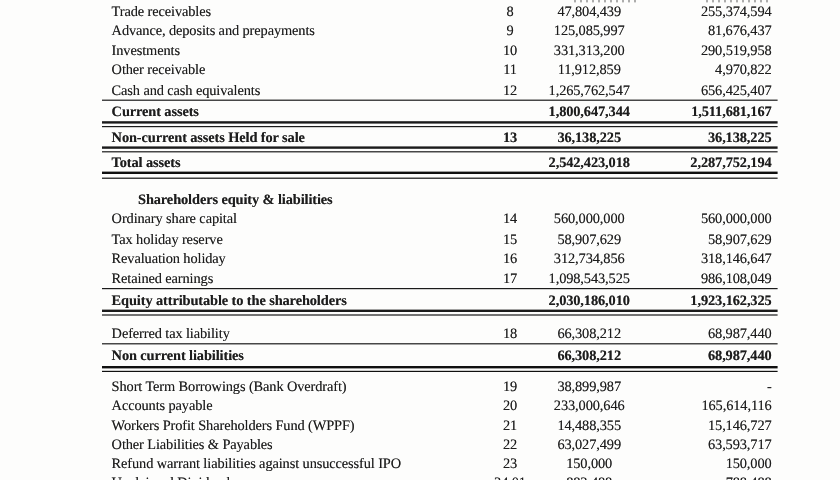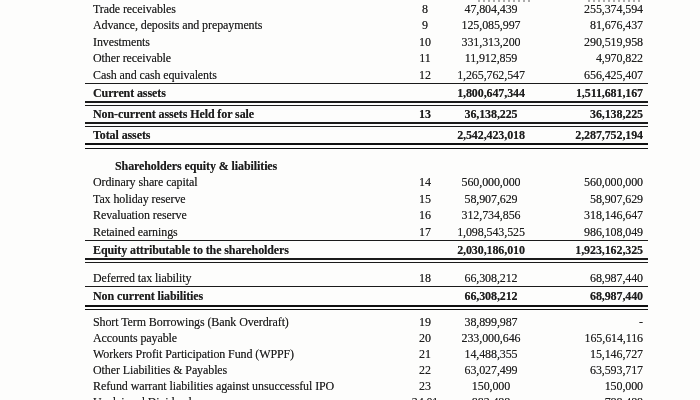--- a/index.html
+++ b/index.html
@@ -109,21 +109,21 @@
         <span class="cell-v1">560,000,000</span>
         <span class="cell-v2">560,000,000</span>
       </div>
       <div class="row">
         <span class="cell-label">Tax holiday reserve</span>
         <span class="cell-note">15</span>
         <span class="cell-v1">58,907,629</span>
         <span class="cell-v2">58,907,629</span>
       </div>
       <div class="row">
-        <span class="cell-label">Revaluation reserve</span>
+        <span class="cell-label">Revaluation holiday</span>
         <span class="cell-note">16</span>
         <span class="cell-v1">312,734,856</span>
         <span class="cell-v2">318,146,647</span>
       </div>
       <div class="row">
         <span class="cell-label">Retained earnings</span>
         <span class="cell-note">17</span>
         <span class="cell-v1">1,098,543,525</span>
         <span class="cell-v2">986,108,049</span>
       </div>
@@ -157,21 +157,21 @@
         <span class="cell-v1">38,899,987</span>
         <span class="cell-v2">-</span>
       </div>
       <div class="row row--compact">
         <span class="cell-label">Accounts payable</span>
         <span class="cell-note">20</span>
         <span class="cell-v1">233,000,646</span>
         <span class="cell-v2">165,614,116</span>
       </div>
       <div class="row row--compact">
-        <span class="cell-label">Workers Profit Participation Fund (WPPF)</span>
+        <span class="cell-label">Workers Profit Shareholders Fund (WPPF)</span>
         <span class="cell-note">21</span>
         <span class="cell-v1">14,488,355</span>
         <span class="cell-v2">15,146,727</span>
       </div>
       <div class="row row--compact">
         <span class="cell-label">Other Liabilities &amp; Payables</span>
         <span class="cell-note">22</span>
         <span class="cell-v1">63,027,499</span>
         <span class="cell-v2">63,593,717</span>
       </div>

